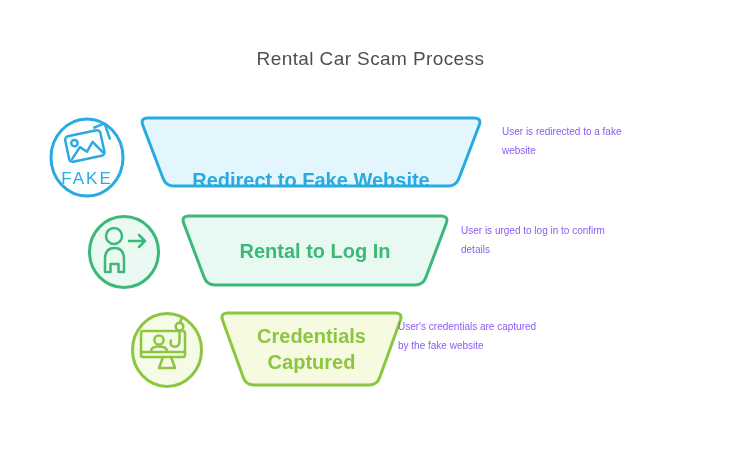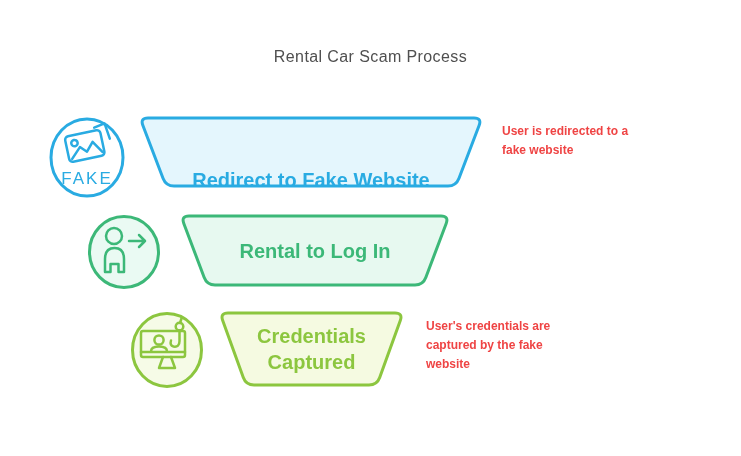--- a/index.html
+++ b/index.html
@@ -3,35 +3,35 @@
 <meta charset="utf-8">
 <style>
   html,body{margin:0;padding:0;background:#fff;}
   .canvas{
     position:relative;width:741px;height:456px;background:#ffffff;overflow:hidden;
     font-family:"Liberation Sans", sans-serif;
   }
   .abs{position:absolute;}
   .page-title{
     left:0;top:48px;width:741px;text-align:center;
-    font-size:16px;font-weight:500;letter-spacing:.4px;color:#4f4f4f;
+    font-size:19px;font-weight:500;letter-spacing:.4px;color:#4f4f4f;
   }
   .stage-label{
     display:flex;align-items:center;justify-content:center;text-align:center;
     font-weight:bold;font-size:20px;line-height:26px;
   }
   .stage-label.s1{left:150px;top:118px;width:322px;height:68px;color:#29abe2;margin-top:28px;}
   .stage-label.s2{left:191px;top:216px;width:248px;height:69px;color:#3cb878;}
   .stage-label.s3{left:238px;top:313px;width:147px;height:72px;color:#8cc63f;}
   .stage-desc{
-    font-size:12px;line-height:19px;color:#ef4444;font-weight:700;
+    font-size:10px;line-height:19px;color:#8b5cf6;font-weight:400;
   }
   .stage-desc.d1{left:502px;top:122px;width:152px;}
   .stage-desc.d2{left:461px;top:221px;width:168px;}
-  .stage-desc.d3{left:426px;top:317px;width:145px;}
+  .stage-desc.d3{left:398px;top:317px;width:145px;}
   .shape1{fill:#e4f6fd;stroke:#29abe2;}
   .shape2{fill:#e7f9f0;stroke:#3cb878;}
   .shape3{fill:#f5fae1;stroke:#8cc63f;}
   .funnel path{stroke-width:3;stroke-linejoin:round;}
   .glyph{fill:none;stroke-width:2.5;stroke-linecap:round;stroke-linejoin:round;}
   .fake-text{font-family:"Liberation Sans", sans-serif;font-size:17px;letter-spacing:2px;fill:#29abe2;}
 </style>
 </head>
 <body>
 
@@ -77,15 +77,16 @@
       <circle cx="49.5" cy="14.5" r="3.8"></circle>
       <path d="M49.5 18.5 L49.5 29 Q49.5 35.5 43.5 34.5 Q39.5 33.5 41 28.5"></path>
     </g>
   </svg>
 
   <div class="abs stage-label s1">Redirect to Fake Website</div>
   <div class="abs stage-label s2">Rental to Log In</div>
   <div class="abs stage-label s3">Credentials Captured</div>
 
   <div class="abs stage-desc d1">User is redirected to a fake website</div>
+  <div class="abs stage-desc d2">User is urged to log in to confirm details</div>
   <div class="abs stage-desc d3">User's credentials are captured by the fake website</div>
 
 </div>
 
 </body></html>

